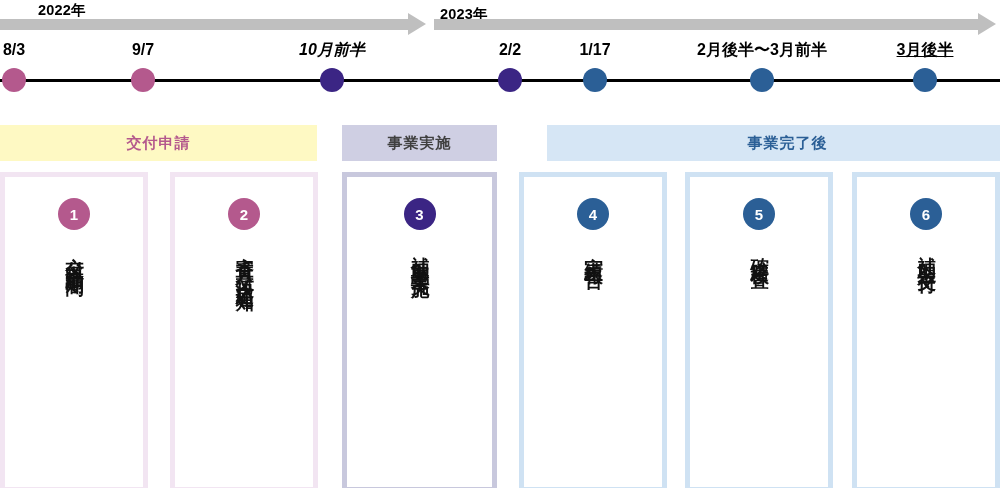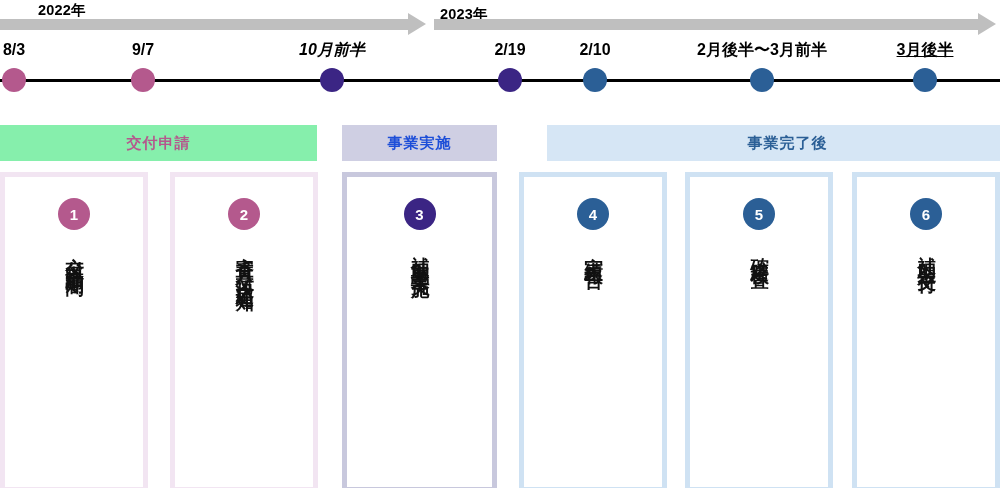--- a/index.html
+++ b/index.html
@@ -150,40 +150,40 @@
 
 <div id="arrow-2022-bar" class="arrow-bar"></div>
 <div id="arrow-2022-head" class="arrow-head"></div>
 <div id="arrow-2023-bar" class="arrow-bar"></div>
 <div id="arrow-2023-head" class="arrow-head"></div>
 
 <div id="date-labels">
     <div class="date-label" style="left: 14px;">8/3</div>
     <div class="date-label" style="left: 143px;">9/7</div>
     <div class="date-label" style="left: 332px; font-style: italic;">10月前半</div>
-    <div class="date-label" style="left: 510px;">2/19</div>
-    <div class="date-label" style="left: 595px;">2/10</div>
+    <div class="date-label" style="left: 510px;">2/2</div>
+    <div class="date-label" style="left: 595px;">1/17</div>
     <div class="date-label" style="left: 762px;">2月後半〜3月前半</div>
     <div class="date-label" style="left: 925px; text-decoration: underline;">3月後半</div>
   </div>
 <div id="timeline-axis"></div>
 <div id="timeline-dots">
     <div class="timeline-dot" style="left: 14px; background: rgb(180, 89, 141);"></div>
     <div class="timeline-dot" style="left: 143px; background: rgb(180, 89, 141);"></div>
     <div class="timeline-dot" style="left: 332px; background: rgb(59, 37, 132);"></div>
     <div class="timeline-dot" style="left: 510px; background: rgb(59, 37, 132);"></div>
     <div class="timeline-dot" style="left: 595px; background: rgb(43, 95, 150);"></div>
     <div class="timeline-dot" style="left: 762px; background: rgb(43, 95, 150);"></div>
     <div class="timeline-dot" style="left: 925px; background: rgb(43, 95, 150);"></div>
   </div>
 
-<div id="phase-0" class="phase-bar" style="background: #86efac; color: rgb(180, 89, 141);">
+<div id="phase-0" class="phase-bar" style="background: #fef9c3; color: rgb(180, 89, 141);">
   <span>交付申請</span>
 </div>
-<div id="phase-1" class="phase-bar" style="background: rgb(207, 207, 227); color: #1d4ed8;">
+<div id="phase-1" class="phase-bar" style="background: rgb(207, 207, 227); color: #404040;">
   <span>事業実施</span>
 </div>
 <div id="phase-2" class="phase-bar" style="background: rgb(214, 230, 245); color: rgb(43, 95, 150);">
   <span>事業完了後</span>
 </div>
 
 <div id="card-0" class="step-card" style="border-color: rgb(242, 229, 242);">
   <div class="step-num" style="background: rgb(180, 89, 141);">1</div>
   <div class="step-text">交付申請期間</div>
 </div>

